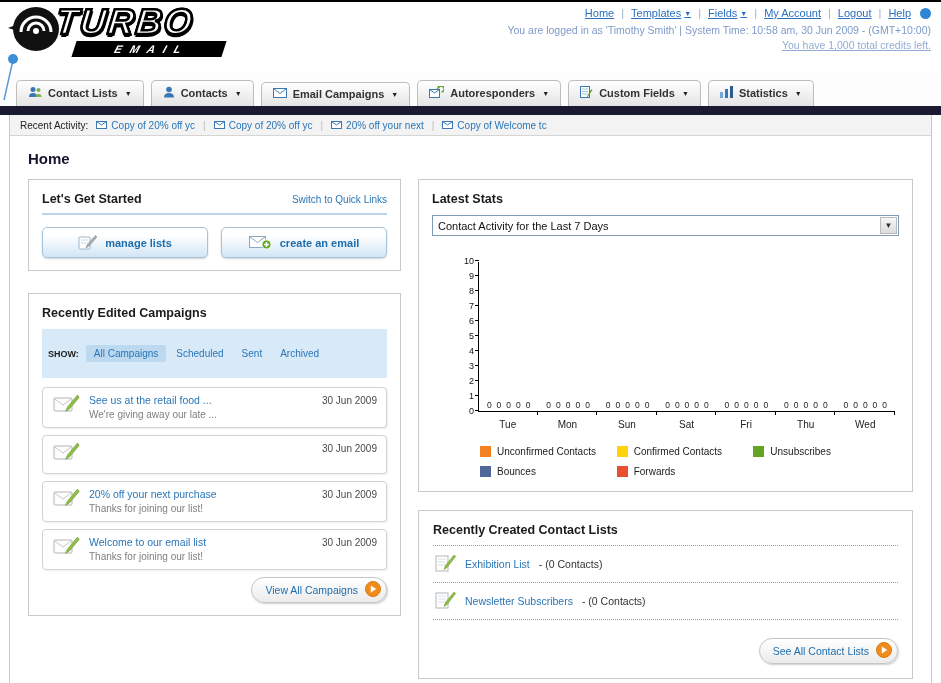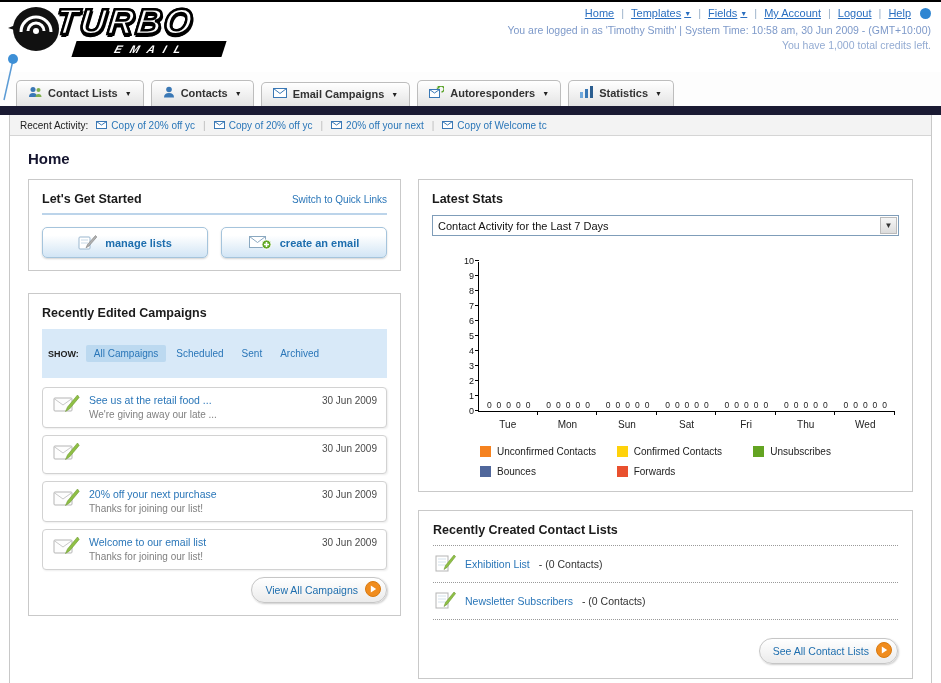--- a/index.html
+++ b/index.html
@@ -26,21 +26,21 @@
     text-align:center; padding:2px 0 2px 6px; transform:skewX(-18deg);
   }
   .antenna { position:absolute; left:1px; top:50px; z-index:5; }
   .top-right { position:absolute; top:5px; right:10px; text-align:right; }
   .top-nav { display:flex; justify-content:flex-end; align-items:center; gap:7px; font-size:11px; }
   .top-nav .navlink { color:#2a6fc0; text-decoration:underline; display:inline-flex; align-items:center; gap:3px; }
   .top-nav .caret { font-size:7px; color:#2a6fc0; text-decoration:none; }
   .top-nav .sep { color:#9ab0c8; }
   .help-dot { width:11px; height:11px; border-radius:50%; background:#2f86d2; display:inline-block; margin-left:2px; }
   .status-line { margin-top:5px; font-size:10.5px; color:#7d99c9; }
-  .credits-line { margin-top:3px; font-size:10.5px; color:#93abd2; }
+  .credits-line { margin-top:3px; font-size:10.5px; color:#93abd2;text-decoration:underline; }
 
   
   .tabs-row { padding:8px 0 0 16px; display:flex; align-items:flex-end; background:#fdfdfd; }
   .tab {
     display:inline-flex; align-items:center; gap:6px; padding:5px 11px 6px;
     background:linear-gradient(#ffffff,#e4e4e4); border:1px solid #bdbdbd; border-bottom:none;
     border-radius:5px 5px 0 0; font-size:11px; font-weight:bold; color:#333;
     margin-right:7px; cursor:pointer;
   }
   .tab .caret { font-size:7px; color:#222; margin-left:1px; }
@@ -222,20 +222,31 @@
     <span class="caret">▼</span>
   </div>
   <div class="tab">
     <span><svg width="15" height="12" viewBox="0 0 15 12">
           <rect x="0.5" y="3.5" width="10" height="8" fill="#fff" stroke="#3a78b5"></rect>
           <path d="M0.5 3.5 L5.5 7 L10.5 3.5" fill="none" stroke="#3a78b5"></path>
           <path d="M12.5 6 a3 3 0 1 0 -3 -4.5" fill="none" stroke="#54a021" stroke-width="1.4"></path>
           <path d="M9 0 l0.8 1.8 -2 0.6" fill="none" stroke="#54a021" stroke-width="1.2"></path>
         </svg></span>
     <span>Autoresponders</span>
+    <span class="caret">▼</span>
+  </div>
+  <div class="tab">
+    <span><svg width="13" height="12" viewBox="0 0 13 12">
+          <rect x="0.5" y="0.5" width="9" height="11" fill="#fff" stroke="#3a78b5"></rect>
+          <line x1="2" y1="3" x2="8" y2="3" stroke="#9cc3df"></line>
+          <line x1="2" y1="5.5" x2="8" y2="5.5" stroke="#9cc3df"></line>
+          <line x1="2" y1="8" x2="8" y2="8" stroke="#9cc3df"></line>
+          <path d="M12.5 4 L8 10.5 L6.8 12 L7.2 10.2 L11.3 3.2 Z" fill="#54a021"></path>
+        </svg></span>
+    <span>Custom Fields</span>
     <span class="caret">▼</span>
   </div>
   <div class="tab">
     <span><svg width="13" height="12" viewBox="0 0 13 12">
           <rect x="0" y="6" width="3" height="6" fill="#6fa8dc"></rect>
           <rect x="5" y="3" width="3" height="9" fill="#3a78b5"></rect>
           <rect x="10" y="0" width="3" height="12" fill="#2a5d8f"></rect>
         </svg></span>
     <span>Statistics</span>
     <span class="caret">▼</span>

